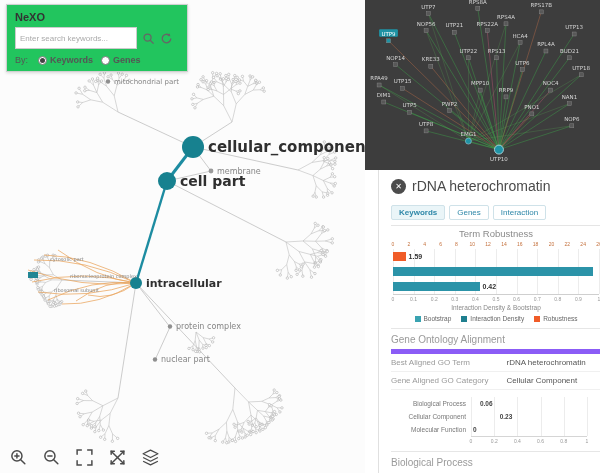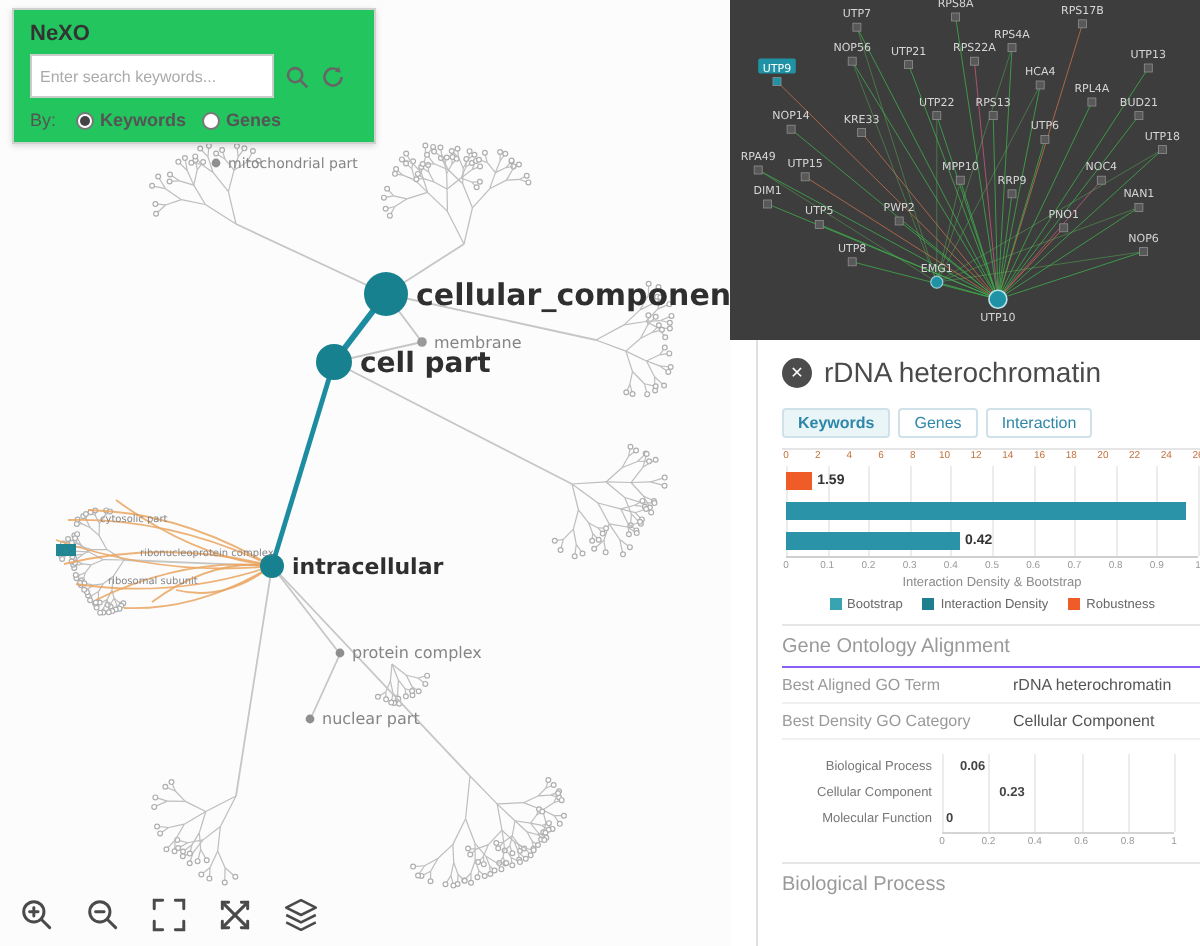--- a/index.html
+++ b/index.html
@@ -52,21 +52,21 @@
   .gridline{position:absolute;top:0;bottom:0;width:1px;background:#ececec;z-index:0;}
   .rob-row{position:relative;height:15px;display:flex;align-items:center;z-index:1;}
   .rob-bar{height:9px;flex:none;}
   .rob-val{font-size:7px;color:#333;font-weight:bold;margin-left:3px;}
   #rob-bottom-axis{position:relative;height:8px;margin:0 2px;border-top:1px solid #cfcfcf;}
   #rob-bottom-axis .tick{position:absolute;transform:translateX(-50%);font-size:5px;color:#999;top:1px;}
   .axis-caption{text-align:center;font-size:6.5px;color:#8a8a8a;margin-top:1px;}
   #rob-legend{display:flex;justify-content:center;gap:10px;margin:4px 0 1px;font-size:6.5px;color:#666;}
   .lg-sq{display:inline-block;width:6px;height:6px;margin-right:3px;vertical-align:-1px;}
   .section-header{font-size:10px;color:#9a9a9a;padding:5px 0 4px;border-top:1px solid #e6e6e6;
-    border-bottom:1px solid #8b5cf6;margin-top:6px;}
+    border-bottom:5px solid #8b5cf6;margin-top:6px;}
   .section-header.noline-b{border-bottom:none;}
   .align-row{display:flex;font-size:8px;padding:4px 0;border-bottom:1px solid #f0f0f0;}
   .al-label{width:55%;color:#9a9a9a;flex:none;}
   .al-value{color:#555;}
   #go-chart{position:relative;margin-top:7px;}
   #go-grid{position:absolute;left:80px;right:14px;top:0;height:39px;z-index:0;}
   .go-row{display:flex;align-items:center;height:13px;position:relative;z-index:1;}
   .go-label{width:80px;text-align:right;padding-right:5px;font-size:6.5px;color:#777;flex:none;box-sizing:border-box;}
   .go-track{flex:1;display:flex;align-items:center;margin-right:14px;}
   .go-bar{height:8px;flex:none;}
@@ -1104,20 +1104,21 @@
         </g>
       </svg>
   </div>
 
   <div id="details-pane">
     <div class="dp-header">
       <span class="close-circle"></span>
       <span class="dp-title">rDNA heterochromatin</span>
     </div>
     <div id="dp-tabs"><span class="dp-tab active">Keywords</span><span class="dp-tab">Genes</span><span class="dp-tab">Interaction</span></div>
+    <div class="chart-title">Term Robustness</div>
     <div id="rob-top-axis">
         <span class="tick" style="left: 0%;">0</span>
         <span class="tick" style="left: 7.69231%;">2</span>
         <span class="tick" style="left: 15.3846%;">4</span>
         <span class="tick" style="left: 23.0769%;">6</span>
         <span class="tick" style="left: 30.7692%;">8</span>
         <span class="tick" style="left: 38.4615%;">10</span>
         <span class="tick" style="left: 46.1538%;">12</span>
         <span class="tick" style="left: 53.8462%;">14</span>
         <span class="tick" style="left: 61.5385%;">16</span>
@@ -1170,21 +1171,21 @@
         <span class="lg-item"><span class="lg-sq" style="background: rgb(31, 127, 143);"></span><span class="lg-label">Interaction Density</span></span>
         <span class="lg-item"><span class="lg-sq" style="background: rgb(240, 92, 40);"></span><span class="lg-label">Robustness</span></span>
       </div>
     <div class="section-header">Gene Ontology Alignment</div>
     <div id="align-rows">
         <div class="align-row">
           <span class="al-label">Best Aligned GO Term</span>
           <span class="al-value">rDNA heterochromatin</span>
         </div>
         <div class="align-row">
-          <span class="al-label">Best Density GO Category</span>
+          <span class="al-label">Gene Aligned GO Category</span>
           <span class="al-value">Cellular Component</span>
         </div>
       </div>
     <div id="go-chart">
       <div id="go-grid">
           <div class="gridline" style="left: 0%;"></div>
           <div class="gridline" style="left: 20%;"></div>
           <div class="gridline" style="left: 40%;"></div>
           <div class="gridline" style="left: 60%;"></div>
           <div class="gridline" style="left: 80%;"></div>

